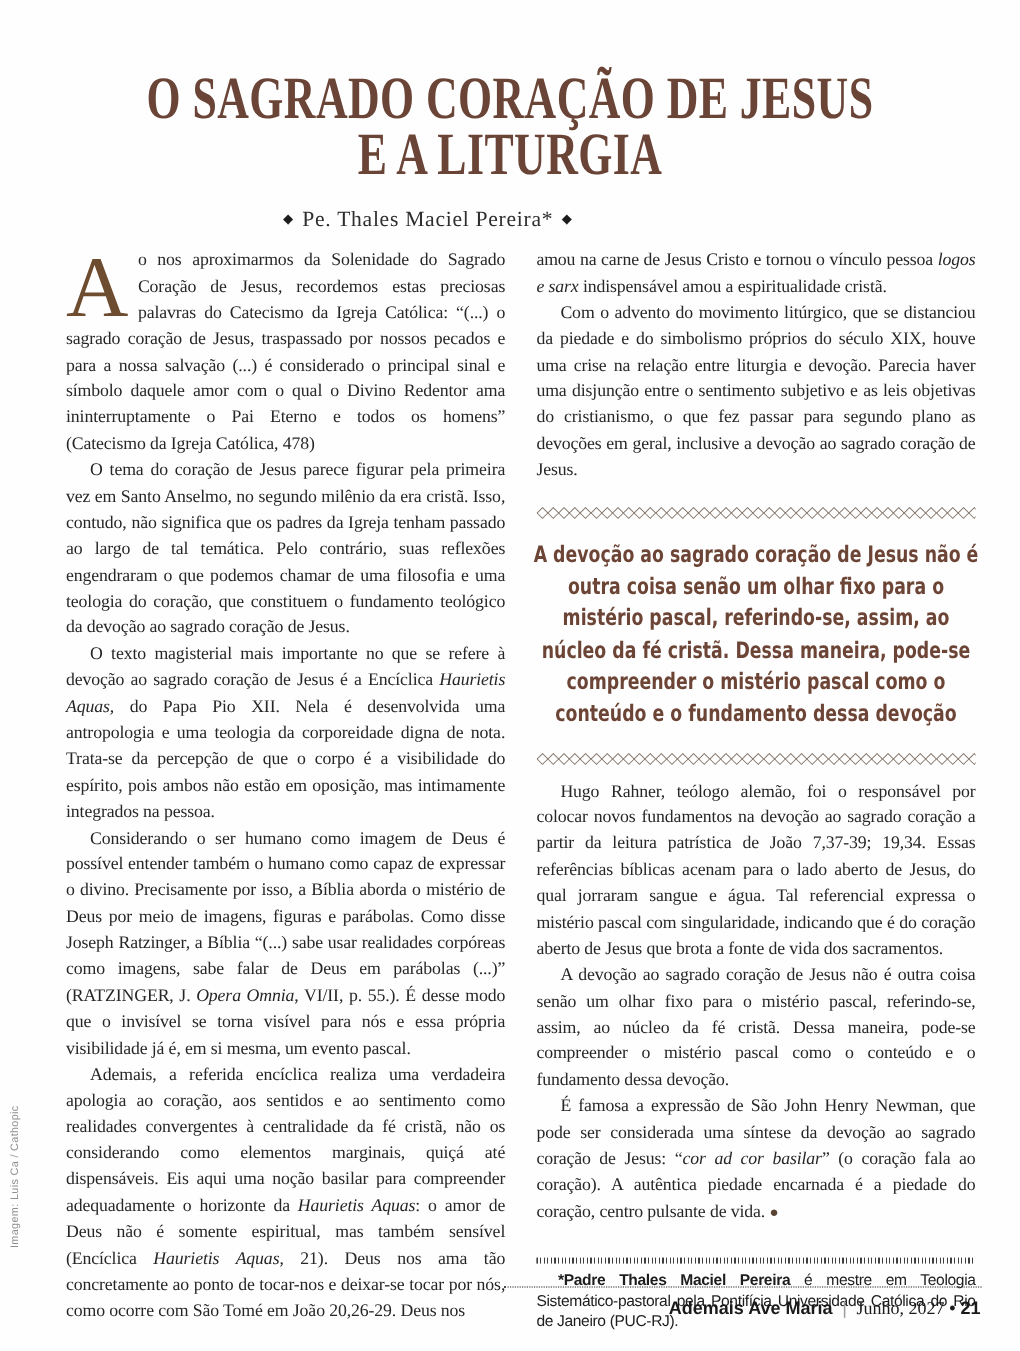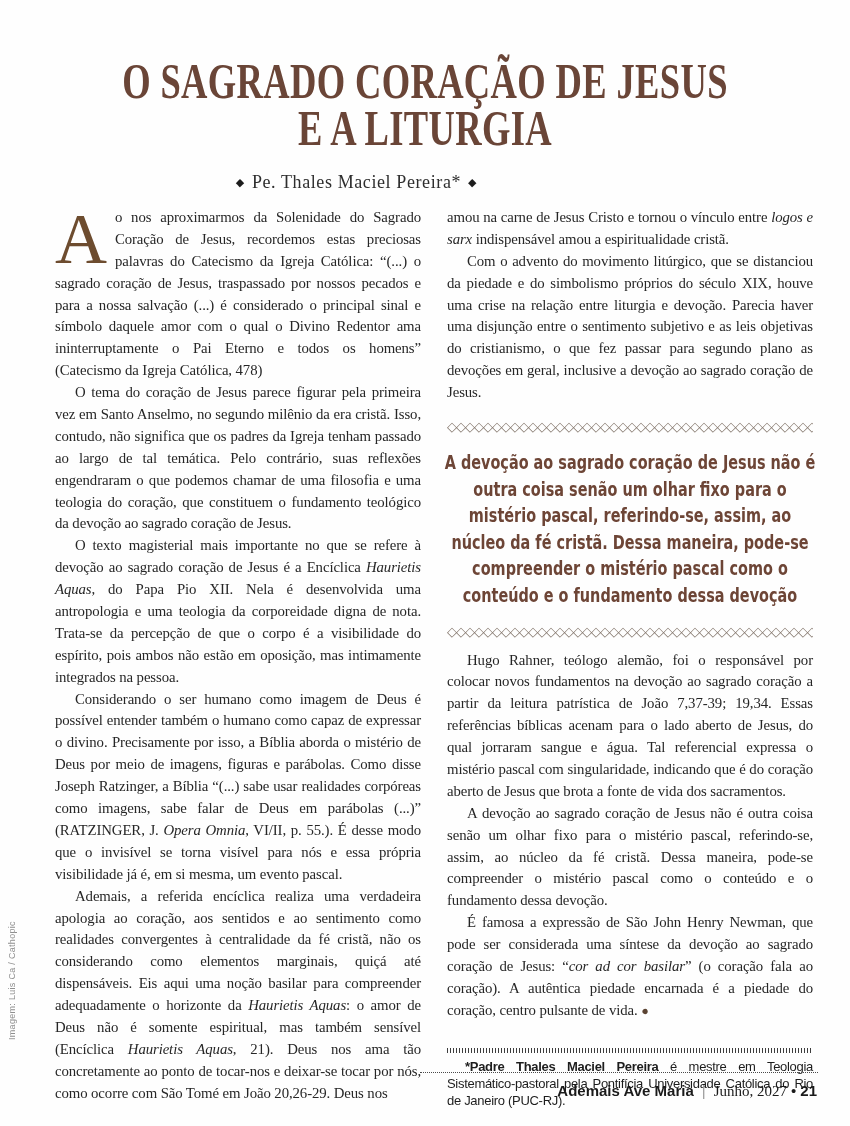--- a/index.html
+++ b/index.html
@@ -119,21 +119,21 @@
       <p class="para">
         <span class="dropcap">A</span><span><span>o nos aproximarmos da Solenidade do Sagrado Coração de Jesus, recordemos estas preciosas palavras do Catecismo da Igreja Católica: “(...) o sagrado coração de Jesus, traspassado por nossos pecados e para a nossa salvação (...) é considerado o principal sinal e símbolo daquele amor com o qual o Divino Redentor ama ininterruptamente o Pai Eterno e todos os homens” (Catecismo da Igreja Católica, 478)</span></span>
       </p>
       <p class="para indent"><span>O tema do coração de Jesus parece figurar pela primeira vez em Santo Anselmo, no segundo milênio da era cristã. Isso, contudo, não significa que os padres da Igreja tenham passado ao largo de tal temática. Pelo contrário, suas reflexões engendraram o que podemos chamar de uma filosofia e uma teologia do coração, que constituem o fundamento teológico da devoção ao sagrado coração de Jesus.</span></p>
       <p class="para indent"><span>O texto magisterial mais importante no que se refere à devoção ao sagrado coração de Jesus é a Encíclica </span><span class="seg-italic">Haurietis Aquas</span><span>, do Papa Pio XII. Nela é desenvolvida uma antropologia e uma teologia da corporeidade digna de nota. Trata-se da percepção de que o corpo é a visibilidade do espírito, pois ambos não estão em oposição, mas intimamente integrados na pessoa.</span></p>
       <p class="para indent"><span>Considerando o ser humano como imagem de Deus é possível entender também o humano como capaz de expressar o divino. Precisamente por isso, a Bíblia aborda o mistério de Deus por meio de imagens, figuras e parábolas. Como disse Joseph Ratzinger, a Bíblia “(...) sabe usar realidades corpóreas como imagens, sabe falar de Deus em parábolas (...)” (RATZINGER, J. </span><span class="seg-italic">Opera Omnia</span><span>, VI/II, p. 55.). É desse modo que o invisível se torna visível para nós e essa própria visibilidade já é, em si mesma, um evento pascal.</span></p>
       <p class="para indent"><span>Ademais, a referida encíclica realiza uma verdadeira apologia ao coração, aos sentidos e ao sentimento como realidades convergentes à centralidade da fé cristã, não os considerando como elementos marginais, quiçá até dispensáveis. Eis aqui uma noção basilar para compreender adequadamente o horizonte da </span><span class="seg-italic">Haurietis Aquas</span><span>: o amor de Deus não é somente espiritual, mas também sensível (Encíclica </span><span class="seg-italic">Haurietis Aquas</span><span>, 21). Deus nos ama tão concretamente ao ponto de tocar-nos e deixar-se tocar por nós, como ocorre com São Tomé em João 20,26-29. Deus nos</span></p>
     </div>
 
     <div class="col">
-      <p class="para"><span>amou na carne de Jesus Cristo e tornou o vínculo entre </span><span class="seg-italic">logos e sarx</span><span> indispensável amou a espiritualidade cristã.</span></p>
+      <p class="para"><span>amou na carne de Jesus Cristo e tornou o vínculo pessoa </span><span class="seg-italic">logos e sarx</span><span> indispensável amou a espiritualidade cristã.</span></p>
       <p class="para indent"><span>Com o advento do movimento litúrgico, que se distanciou da piedade e do simbolismo próprios do século XIX, houve uma crise na relação entre liturgia e devoção. Parecia haver uma disjunção entre o sentimento subjetivo e as leis objetivas do cristianismo, o que fez passar para segundo plano as devoções em geral, inclusive a devoção ao sagrado coração de Jesus.</span></p>
 
       <div class="pullquote">
         <div class="pq-border">◇◇◇◇◇◇◇◇◇◇◇◇◇◇◇◇◇◇◇◇◇◇◇◇◇◇◇◇◇◇◇◇◇◇◇◇◇◇◇◇◇◇◇◇◇◇◇◇◇◇</div>
         <div class="pq-text-wrap">
           <div class="pq-text">A devoção ao sagrado coração de Jesus não é outra coisa senão um olhar fixo para o mistério pascal, referindo-se, assim, ao núcleo da fé cristã. Dessa maneira, pode-se compreender o mistério pascal como o conteúdo e o fundamento dessa devoção</div>
         </div>
         <div class="pq-border">◇◇◇◇◇◇◇◇◇◇◇◇◇◇◇◇◇◇◇◇◇◇◇◇◇◇◇◇◇◇◇◇◇◇◇◇◇◇◇◇◇◇◇◇◇◇◇◇◇◇</div>
       </div>
 

